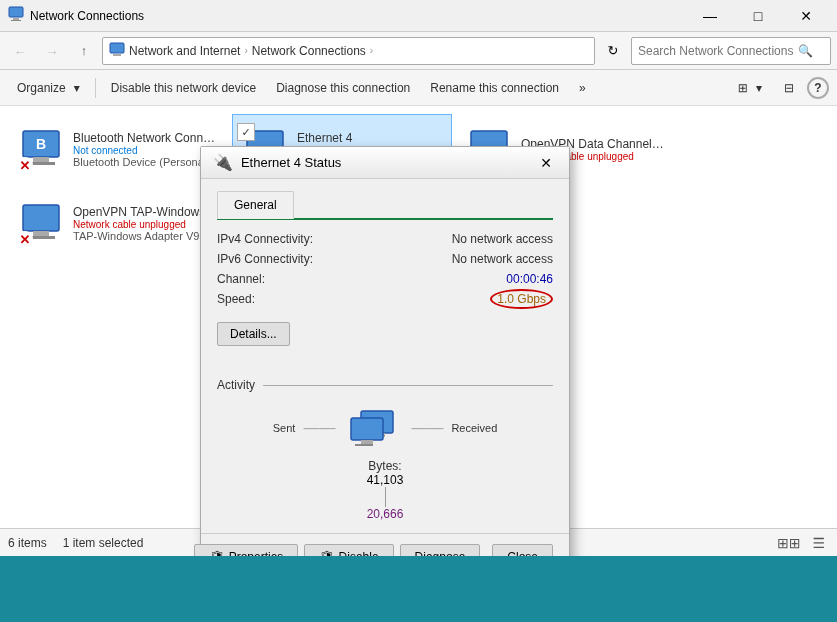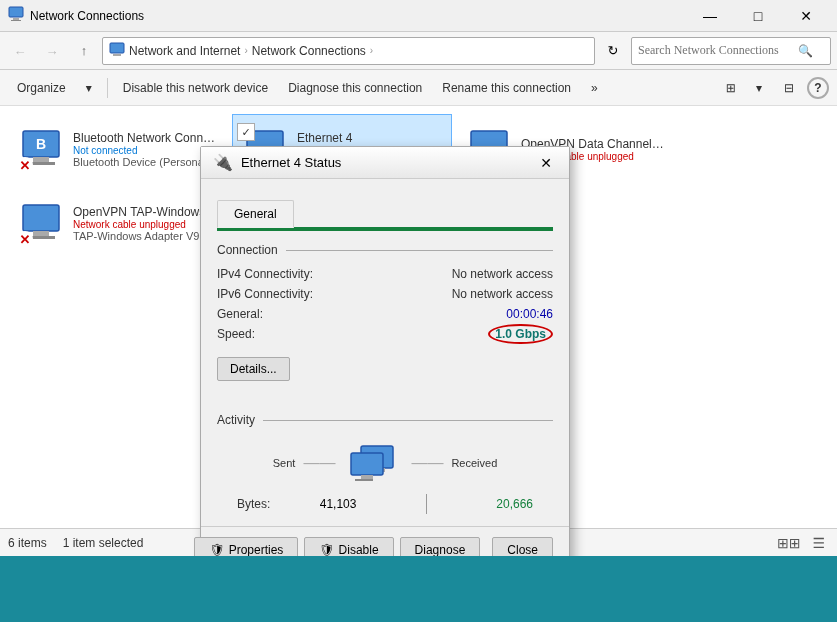--- a/index.html
+++ b/index.html
@@ -101,21 +101,21 @@
       gap: 2px;
     }
     .toolbar-btn {
       height: 28px;
       padding: 0 8px;
       background: transparent;
       border: 1px solid transparent;
       cursor: pointer;
       border-radius: 2px;
       font-size: 12px;
-      display: flex; align-items: center; gap: 20px;
+      display: flex; align-items: center; gap: 8px;
       color: #333;
     }
     .toolbar-sep { width: 1px; height: 20px; background: #ccc; margin: 0 4px; }
 
     
     .main-content {
       background: white;
       height: calc(622px - 32px - 38px - 36px - 28px);
       display: flex;
       flex-wrap: wrap;
@@ -213,23 +213,22 @@
       background: transparent;
       border: 1px solid transparent;
       cursor: pointer;
       border-radius: 2px;
       display: flex; align-items: center; justify-content: center;
       font-size: 14px;
     }
     .dialog-body { padding: 12px 16px; }
     .tab-bar {
       display: flex;
-      border-bottom: 4px solid #15803d;
+      border-bottom: 2px solid #15803d;
       margin-bottom: 12px;
-      margin-top: 9px;
     }
     .tab {
       padding: 6px 16px;
       cursor: pointer;
       font-size: 12px;
       border: 1px solid transparent;
       background: transparent;
       border-radius: 2px 2px 0 0;
       margin-bottom: -1px;
     }
@@ -298,25 +297,26 @@
       margin-bottom: 10px;
     }
     .activity-label { font-size: 11px; color: #333; }
     .activity-dash { color: #aaa; font-size: 16px; }
     .activity-bytes-row {
       display: flex;
       justify-content: space-between;
       align-items: center;
       font-size: 12px;
       padding: 0 20px;
+      flex-direction: column;
     }
     .bytes-label { color: #333; }
     .bytes-sent { color: #000000; }
     .bytes-sep { width: 1px; height: 20px; background: #999; margin: 0 20px; }
-    .bytes-received { color: #15803d; }
+    .bytes-received { color: #701a75; }
 
     .dialog-footer {
       display: flex;
       justify-content: flex-end;
       padding: 10px 16px;
       border-top: 1px solid #ccc;
       gap: 6px;
     }
     .footer-btn {
       padding: 5px 14px;
@@ -327,22 +327,21 @@
       border-radius: 2px;
       display: flex; align-items: center; gap: 4px;
     }
 
     
     .speed-circle {
       display: inline;
       border: 2px solid #cc0000;
       border-radius: 50%;
       padding: 1px 5px;
-      color: #0f766e;
-      font-weight: bold;
+      color: #a16207;
     }
   </style>
 </head>
 <body>
 
 <div class="title-bar">
   <span style="margin-right:6px;">
     <svg width="16" height="16" viewBox="0 0 16 16">
       <rect x="1" y="1" width="14" height="10" rx="1" fill="#4a90d9" stroke="#2255aa" stroke-width="1"></rect>
       <rect x="5" y="12" width="6" height="2" fill="#aaa"></rect>
@@ -368,21 +367,21 @@
         <rect x="4" y="13" width="8" height="2" fill="#aaa"></rect>
       </svg>
     </span>
     <span class="breadcrumb-item">Network and Internet</span>
     <span class="breadcrumb-sep">›</span>
     <span class="breadcrumb-item">Network Connections</span>
     <span class="breadcrumb-sep">›</span>
   </div>
   <button class="refresh-btn">↻</button>
   <div class="search-box">
-    <input type="text" style="color: #701a75; font-family: Liberation Serif, serif;" placeholder="Search Network Connections">
+    <input type="text" style="color: #701a75;" placeholder="Search Network Connections">
     <span class="search-icon">🔍</span>
   </div>
 </div>
 
 <div class="toolbar">
   <button class="toolbar-btn">
     <span>Organize</span>
     <span>▾</span>
   </button>
   <div class="toolbar-sep"></div>
@@ -515,32 +514,31 @@
         <span class="dialog-title-text">Ethernet 4 Status</span>
         <button class="dialog-close-btn">✕</button>
       </div>
 
       <div class="dialog-body">
 
         <div class="tab-bar">
           <button class="tab active">General</button>
         </div>
 
-        <div class="section-header">Connection</div>
 
         <div class="info-row">
           <span class="info-label">IPv4 Connectivity:</span>
           <span class="info-value">No network access</span>
         </div>
         <div class="info-row">
           <span class="info-label">IPv6 Connectivity:</span>
           <span class="info-value">No network access</span>
         </div>
         <div class="info-row">
-          <span class="info-label">General:</span>
+          <span class="info-label">Channel:</span>
           <span class="info-value highlight">00:00:46</span>
         </div>
         <div class="info-row">
           <span class="info-label">Speed:</span>
           <span class="info-value">
             <span class="speed-circle">1.0 Gbps</span>
           </span>
         </div>
 
         <div style="margin:8px 0 16px;">

